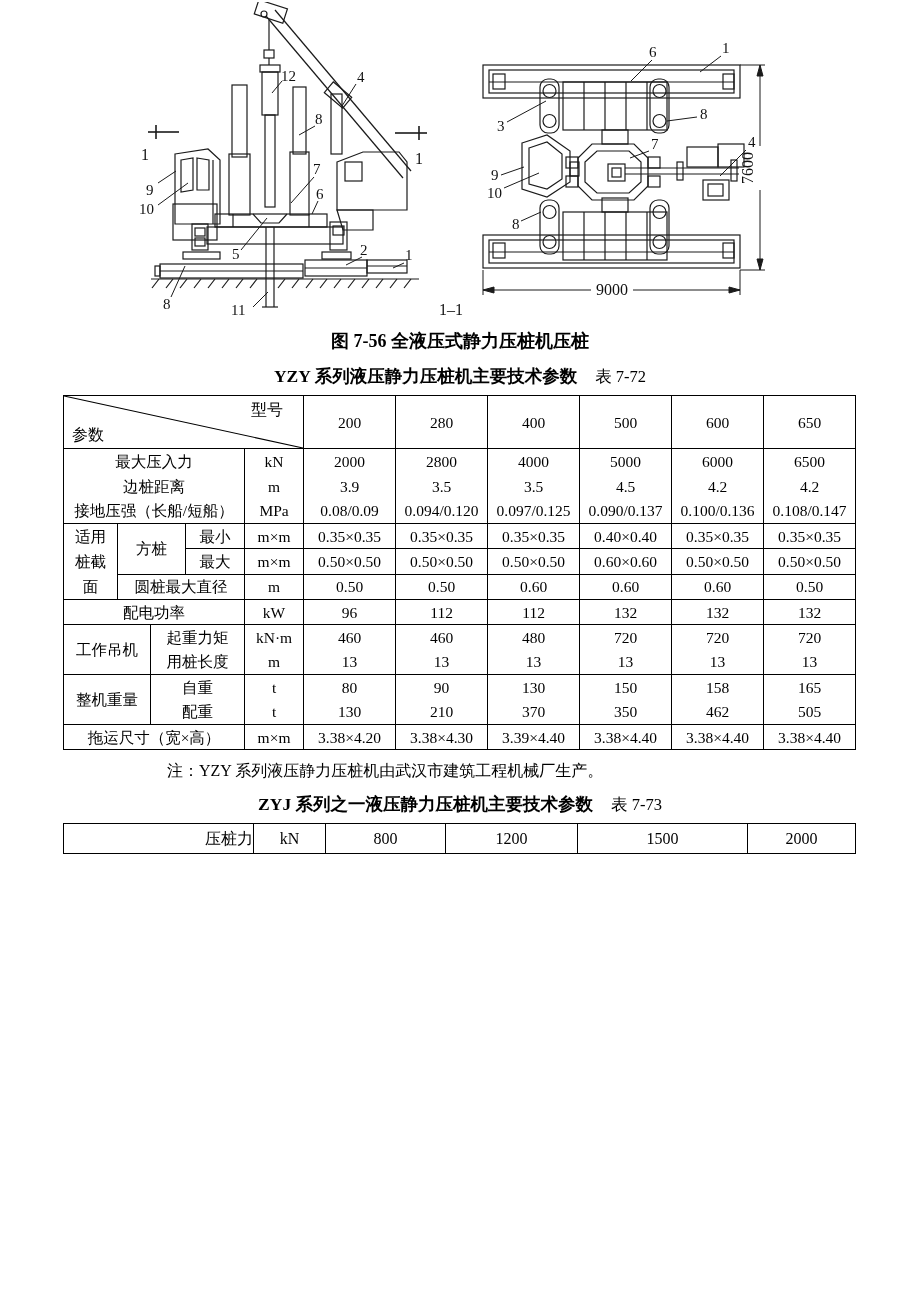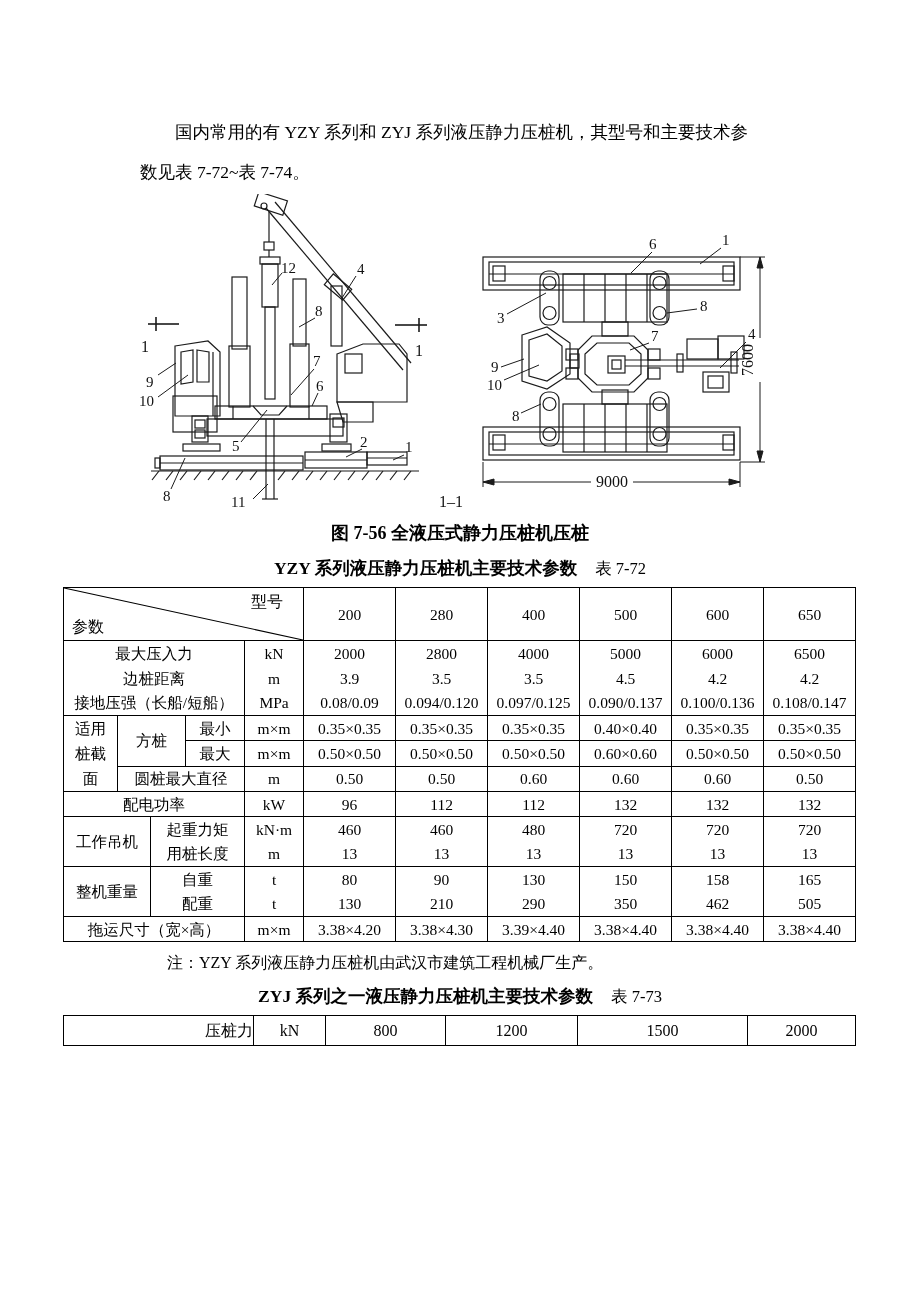--- a/index.html
+++ b/index.html
@@ -33,24 +33,20 @@
   svg text { font-family:"Liberation Serif","DejaVu Serif",serif; font-size:15px; fill:#111; stroke:none; }
   svg text.dim { font-size:16px; }
   svg text.sec { font-size:16px; }
 </style>
 </head>
 <body>
 
 <div class="page">
 <div class="content">
 
-  <p class="intro">
-    <span class="l1">国内常用的有 YZY 系列和 ZYJ 系列液压静力压桩机，其型号和主要技术参</span>
-    <span class="l2">数见表 7-72~表 7-74。</span>
-  </p>
 
   <svg class="fig" width="794" height="320" viewBox="0 0 794 320">
     <g stroke="#1b1b1b" fill="none" stroke-width="1.2">
 
       <g>
 
         <g>
           <line x1="203" y1="14" x2="340" y2="176"></line>
           <line x1="212" y1="8" x2="348" y2="169"></line>
           <rect x="193" y="2" width="30" height="15" transform="rotate(18 208 9)"></rect>
@@ -428,21 +424,21 @@
       <td class="nb">130</td>
       <td class="nb">150</td>
       <td class="nb">158</td>
       <td class="nb">165</td>
     </tr>
     <tr>
       <td colspan="2">配重</td>
       <td>t</td>
       <td>130</td>
       <td>210</td>
-      <td>290</td>
+      <td>370</td>
       <td>350</td>
       <td>462</td>
       <td>505</td>
     </tr>
     <tr>
       <td colspan="4">拖运尺寸（宽×高）</td>
       <td>m×m</td>
       <td>3.38×4.20</td>
       <td>3.38×4.30</td>
       <td>3.39×4.40</td>

